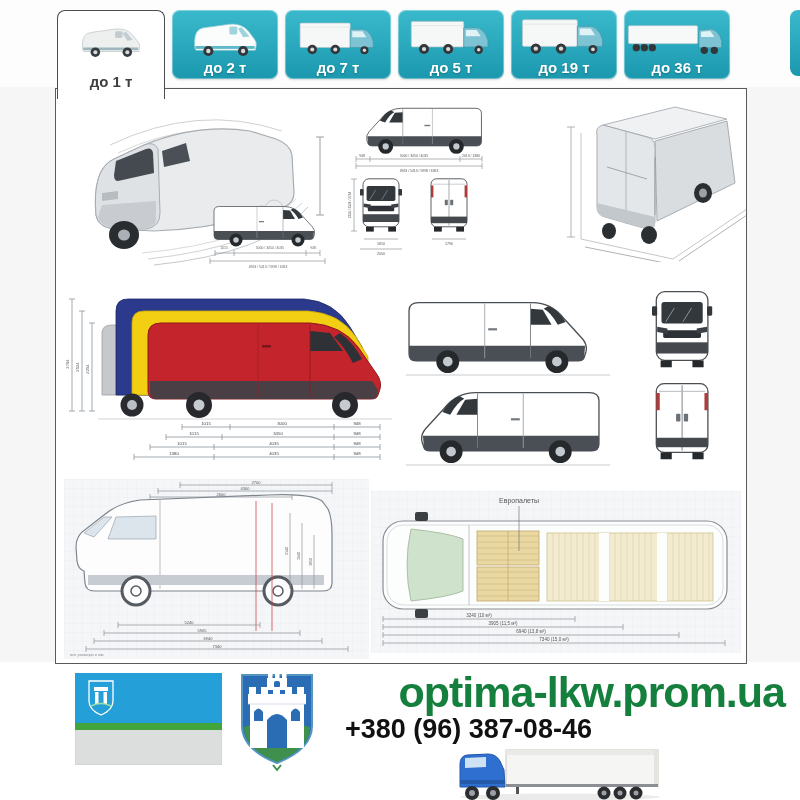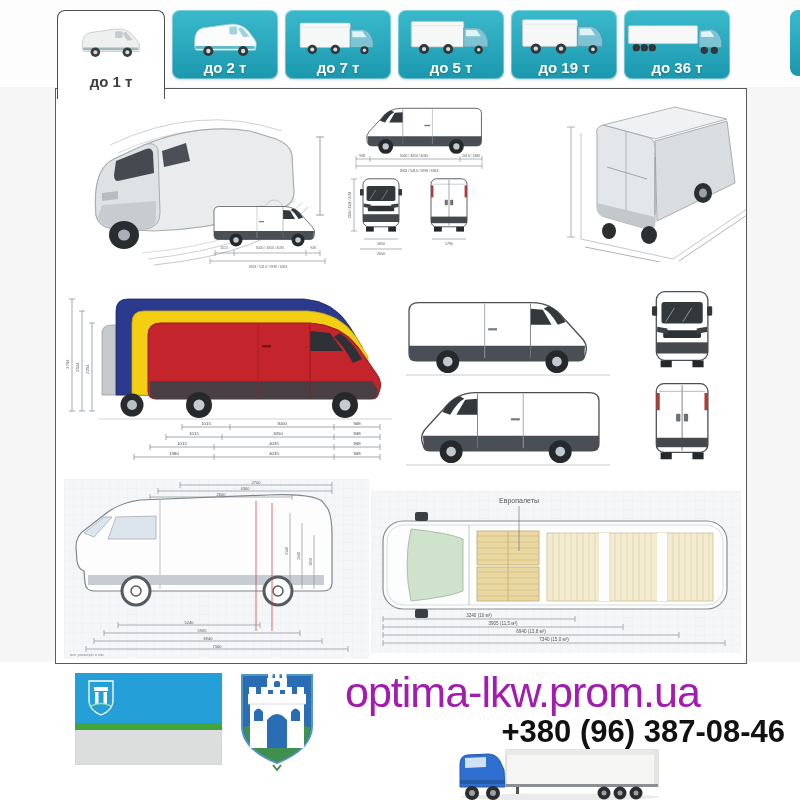--- a/index.html
+++ b/index.html
@@ -13,22 +13,22 @@
   .tab.active{background:#fff;border:1px solid #4d4d4d;border-bottom:none;height:79px;border-radius:8px 8px 0 0;box-shadow:none;padding-bottom:9px;}
   .tab.active .lbl{color:#3f3f3f;text-shadow:none;margin-top:13px;}
   .tab svg{display:block;}
   .tab-sliver{position:absolute;left:790px;top:10px;width:10px;height:66px;border-radius:8px 0 0 8px;
        background:linear-gradient(180deg,#3ab9cc,#1b98ae);z-index:3;}
   .panel{position:absolute;left:55px;top:88px;width:690px;height:574px;background:#fff;border:1px solid #5a5a5a;z-index:2;}
   .diag{position:absolute;}
   .footer{position:absolute;left:0;top:662px;width:800px;height:138px;background:#fff;}
   .flag{position:absolute;left:75px;top:11px;}
   .arms{position:absolute;left:237px;top:8px;}
-  .sitetext{position:absolute;left:345px;top:6px;width:440px;text-align:left;font-size:43px;font-weight:normal;color:#a21caf;letter-spacing:-1px;}
-  .phonetext{position:absolute;left:345px;top:52px;width:440px;text-align:right;font-size:31px;font-weight:bold;color:#111;}
+  .sitetext{position:absolute;left:345px;top:6px;width:440px;text-align:right;font-size:43px;font-weight:bold;color:#15803d;letter-spacing:-1px;}
+  .phonetext{position:absolute;left:345px;top:52px;width:440px;text-align:left;font-size:27px;font-weight:bold;color:#111;}
   .ftruck{position:absolute;left:452px;top:84px;}
   svg text{font-family:"Liberation Sans",sans-serif;}
 </style>
 </head>
 <body>
 
 <svg style="position:absolute;width:0;height:0" aria-hidden="true">
   <defs>
     <pattern id="bpgrid" width="9" height="9" patternUnits="userSpaceOnUse">
       <path d="M9,0 H0 V9" fill="none" stroke="#e2e6ec" stroke-width="0.6"></path>

